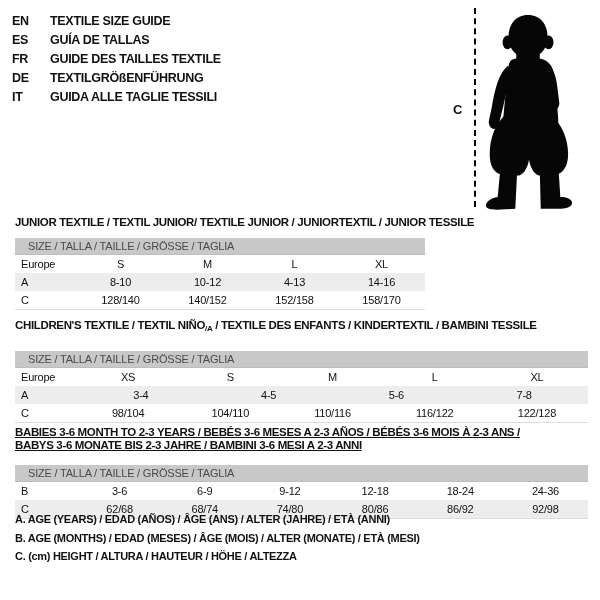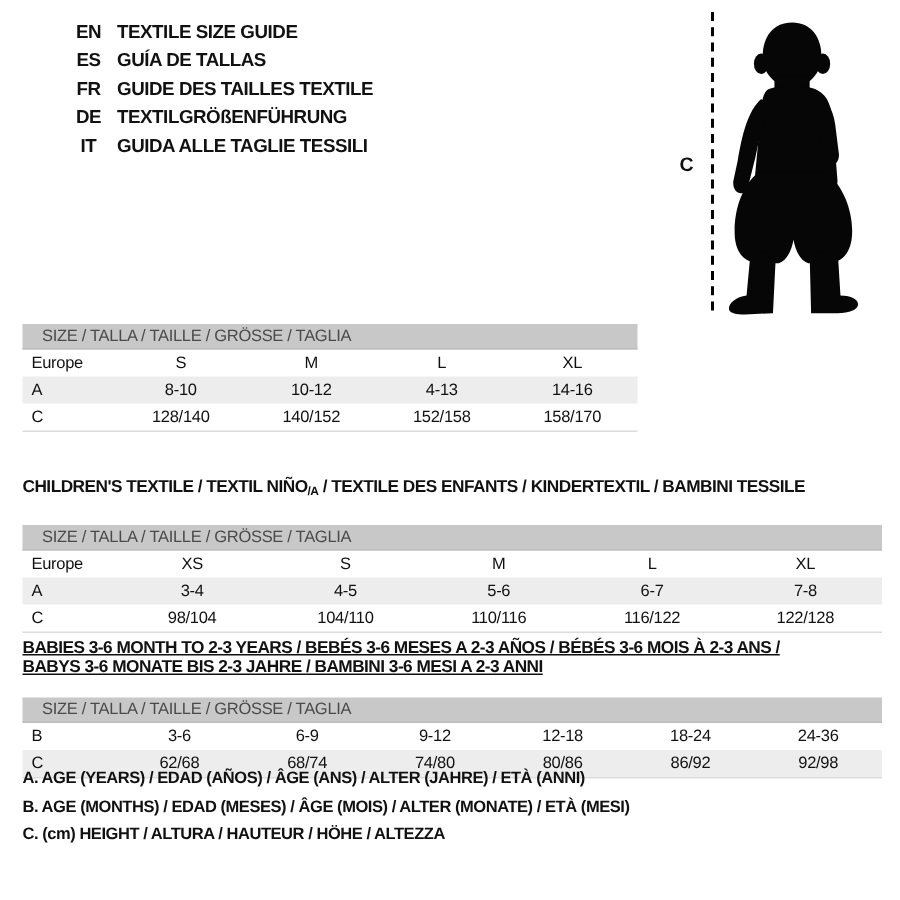--- a/index.html
+++ b/index.html
@@ -6,21 +6,21 @@
   html, body { margin: 0; padding: 0; }
   body {
     width: 600px; height: 600px;
     background: #ffffff;
     font-family: "Liberation Sans", sans-serif;
     color: #111111;
   }
   .page { position: relative; width: 600px; height: 600px; overflow: hidden; background:#fff; }
 
   
-  .lang-block { position: absolute; left: 40px; top: 12px; text-align: center; }
+  .lang-block { position: absolute; left: 12px; top: 12px; }
   .lang-row { display: flex; line-height: 19px; font-size: 12.5px; font-weight: bold; letter-spacing: -0.3px; }
   .lang-code { width: 38px; }
 
   
   .dash-line { position: absolute; left: 474px; top: 8px; height: 199px; width: 0; border-left: 2px dashed #000; }
   .height-label { position: absolute; left: 453px; top: 102px; font-size: 13px; font-weight: bold; }
   .silhouette { position: absolute; left: 484px; top: 5px; width: 90px; height: 206px; }
 
   
   .tbl { position: absolute; left: 15px; }
@@ -91,20 +91,21 @@
       <path d="M28 54 C34 50 56 50 62 54 C70 58 72 66 73 78 L76 116 C76 123 70 127 62 127 L28 127 C21 125 19 119 20 110 L23 78 C24 66 24 58 28 54 Z"></path>
       <path d="M24 60 C15 68 11 84 8 102 L5 116 C4 124 12 128 15 120 L20 100 C23 86 26 72 28 64 Z"></path>
       <path d="M62 56 C70 60 74 70 75 82 L77 98 C77 106 69 108 66 100 L61 78 C60 70 60 62 62 56 Z"></path>
       <path d="M22 110 C10 120 5 138 6 154 C7 166 13 171 22 172 L36 172 C42 170 45 162 46 156 C47 162 50 170 56 172 L70 172 C80 171 86 164 86 150 C86 136 80 119 68 110 Z"></path>
       <path d="M17 162 L14 194 C7 195 2 199 2 203 C2 206 7 207 13 207 L32 206 L34 166 Z"></path>
       <path d="M57 166 L58 206 L76 206 C84 206 90 204 90 200 C90 196 84 194 78 194 L76 162 Z"></path>
     </g>
   </svg>
 
   <section class="tbl" id="tbl-junior">
+    <h2 class="tbl-title">JUNIOR TEXTILE / TEXTIL JUNIOR/ TEXTILE JUNIOR / JUNIORTEXTIL / JUNIOR TESSILE</h2>
     <div class="bar">SIZE / TALLA / TAILLE / GRÖSSE / TAGLIA</div>
     <div class="rows">
       <div class="trow">
         <div class="rowlabel">Europe</div>
         <div class="cell">S</div>
         <div class="cell">M</div>
         <div class="cell">L</div>
         <div class="cell">XL</div>
       </div>
       <div class="trow alt">
@@ -134,21 +135,20 @@
         <div class="cell">S</div>
         <div class="cell">M</div>
         <div class="cell">L</div>
         <div class="cell">XL</div>
       </div>
       <div class="trow alt">
         <div class="rowlabel">A</div>
         <div class="cell">3-4</div>
         <div class="cell">4-5</div>
         <div class="cell">5-6</div>
-        <div class="cell">6-7</div>
         <div class="cell">7-8</div>
       </div>
       <div class="trow">
         <div class="rowlabel">C</div>
         <div class="cell">98/104</div>
         <div class="cell">104/110</div>
         <div class="cell">110/116</div>
         <div class="cell">116/122</div>
         <div class="cell">122/128</div>
       </div>

